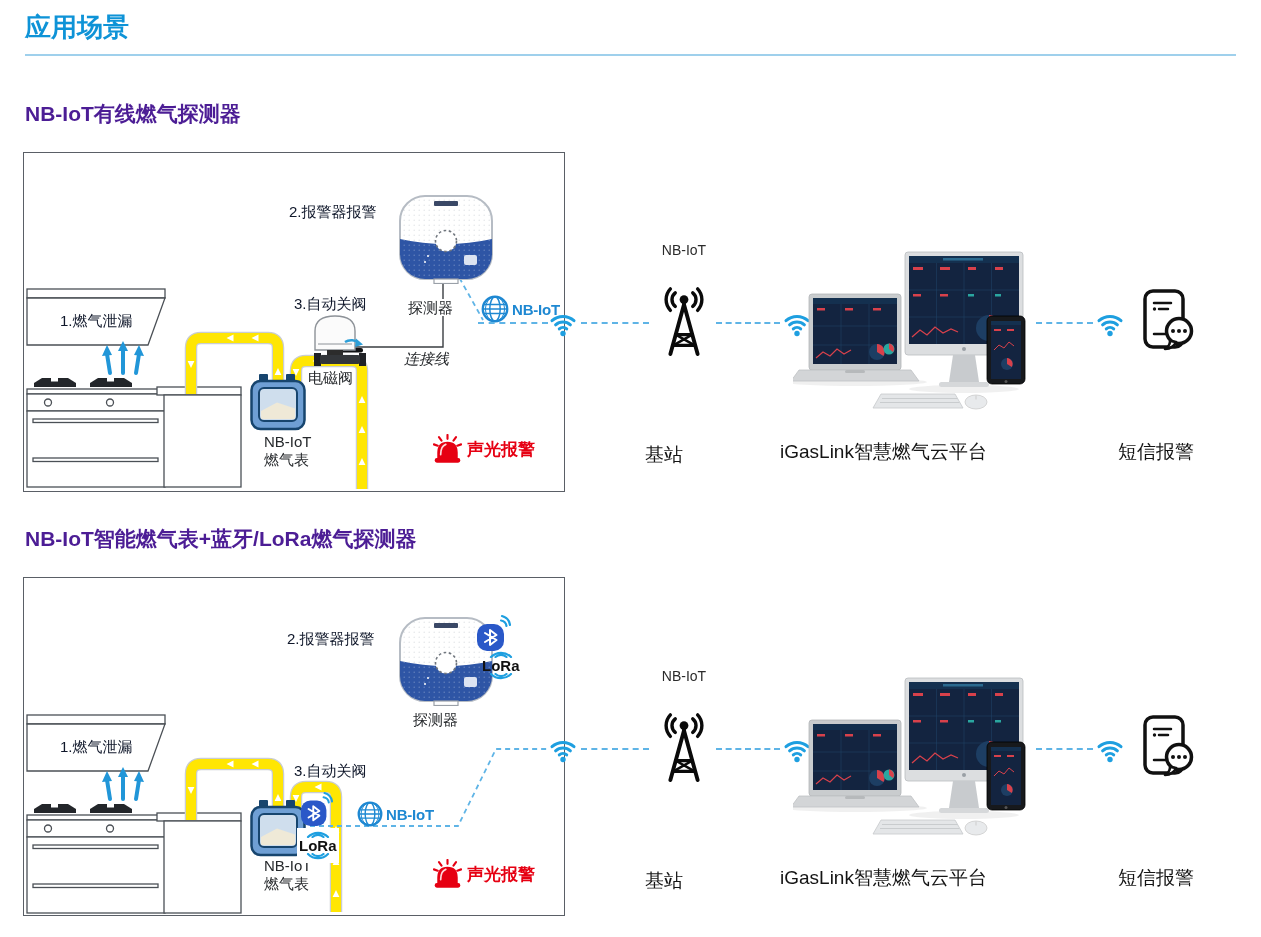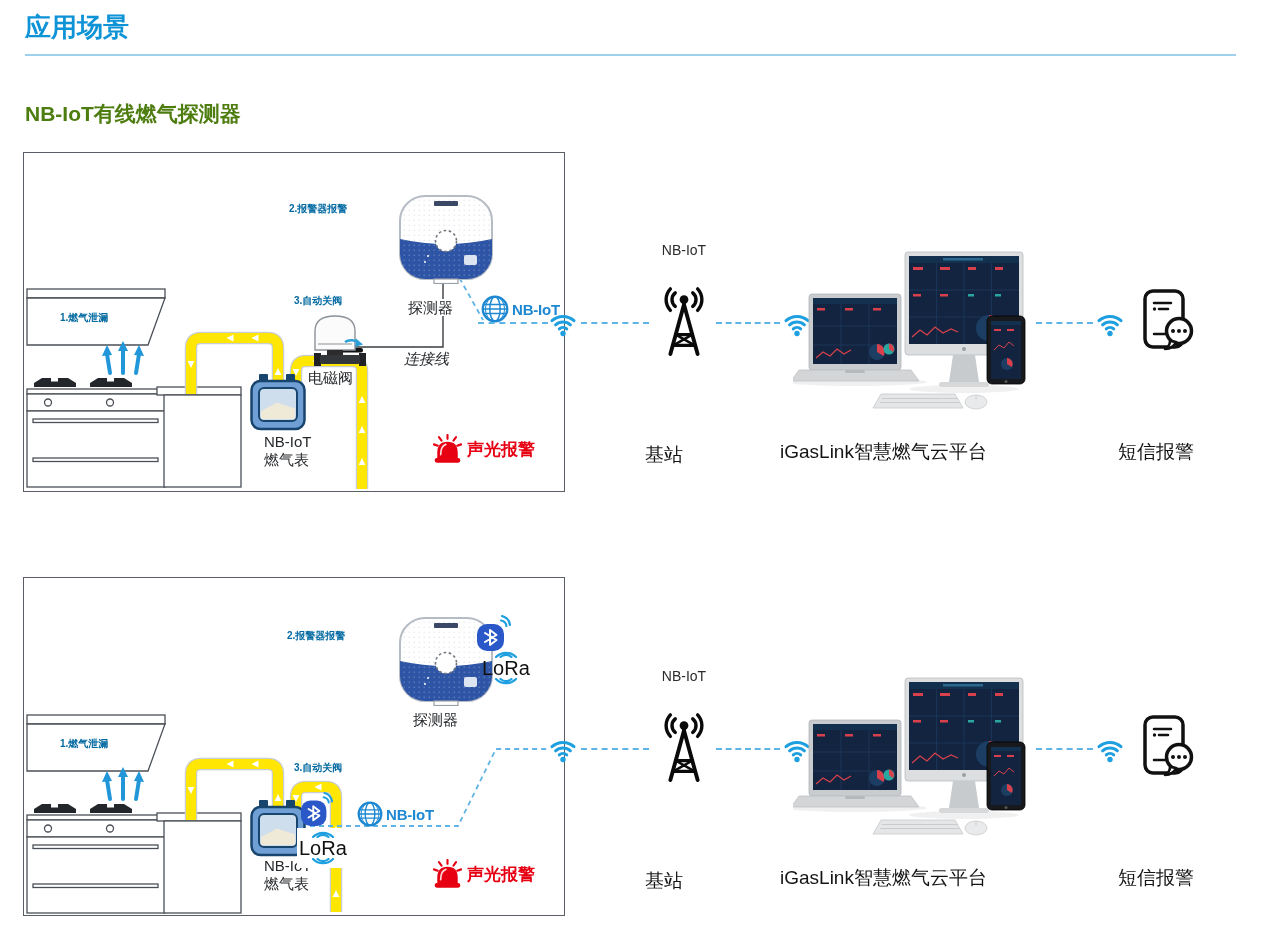--- a/index.html
+++ b/index.html
@@ -2,34 +2,34 @@
 <html><head>
 <meta charset="utf-8">
 <style>
   html,body{margin:0;padding:0;background:#fff;}
   .canvas{position:relative;width:1261px;height:937px;background:#fff;overflow:hidden;
           font-family:"Liberation Sans","DejaVu Sans",sans-serif;color:#222;}
   .abs{position:absolute;}
   .lbl{position:absolute;white-space:nowrap;line-height:1.15;}
   .page-title{font-size:26px;font-weight:bold;color:#0e93d7;}
   .divider{position:absolute;height:2px;background:#9fd0ec;}
-  .sec-heading{font-size:21px;font-weight:600;color:#4d7c0f;}
+  .sec-heading{font-size:21px;font-weight:600;color:#4c1d95;}
   .diagram-box{position:absolute;border:1px solid #5a5f66;background:#fff;}
-  .step{font-size:10px;font-weight:700;color:#0369a1;}
+  .step{font-size:15px;font-weight:400;color:#0f172a;}
   .dev{font-size:15px;color:#26292c;}
   .wbg{background:#fff;padding:0 3px;}
   .big{font-size:19px;color:#141414;text-align:left;}
   .small-nbiot{font-size:14px;color:#2b2b2b;text-align:center;}
   .dash{position:absolute;height:0;border-top:2px dashed #5fb4e6;}
   .alarm-red{font-size:17px;font-weight:700;color:#e60012;}
   .nbiot-logo{display:flex;align-items:center;gap:3px;}
   .nbiot-logo span{font-size:15px;font-weight:800;color:#1e88d2;letter-spacing:-.2px;}
   .meter-lbl{font-size:15px;color:#26292c;line-height:18px;}
   .lora{display:flex;flex-direction:column;align-items:center;line-height:1;}
-  .lora .txt{font-size:20px;font-weight:400;color:#111;letter-spacing:0;}
+  .lora .txt{font-size:15px;font-weight:700;color:#111;letter-spacing:0;}
   .lora.wbg{padding:0 2px;}
   .flipv{transform:scaleY(-1);}
 </style>
 </head>
 <body>
 
 <div class="canvas">
 
   <svg width="0" height="0" style="position:absolute" aria-hidden="true">
     <defs>
@@ -340,20 +340,21 @@
       <use href="#sym-wifi"></use>
     </svg>
   <svg class="abs" style="left:1140px;top:289px;" width="56" height="64">
       <use href="#sym-phone"></use>
     </svg>
 
   <div class="lbl big" style="left:645px;top:444px;width:78px;">基站</div>
   <div class="lbl big" style="left:780px;top:441px;width:300px;">iGasLink智慧燃气云平台</div>
   <div class="lbl big" style="left:1118px;top:441px;width:100px;">短信报警</div>
 
+  <div class="lbl sec-heading" style="left:25px;top:527px;">NB-IoT智能燃气表+蓝牙/LoRa燃气探测器</div>
   <div class="diagram-box" style="left:23px;top:577px;width:540px;height:337px;"></div>
 
   <svg class="abs" style="left:26px;top:714px;" width="216" height="200">
       <use href="#sym-kitchen"></use>
     </svg>
 
   <svg class="abs" style="left:23px;top:577px;" width="540" height="337" viewBox="23 577 540 337">
     <g>
       <path d="M191,820 L191,774 Q191,764 201,764 L268,764 Q278,764 278,774 L278,808" fill="none" stroke="#c9cdd1" stroke-width="12.5"></path>
       <path d="M191,820 L191,774 Q191,764 201,764 L268,764 Q278,764 278,774 L278,808" fill="none" stroke="#ffe603" stroke-width="10"></path>

